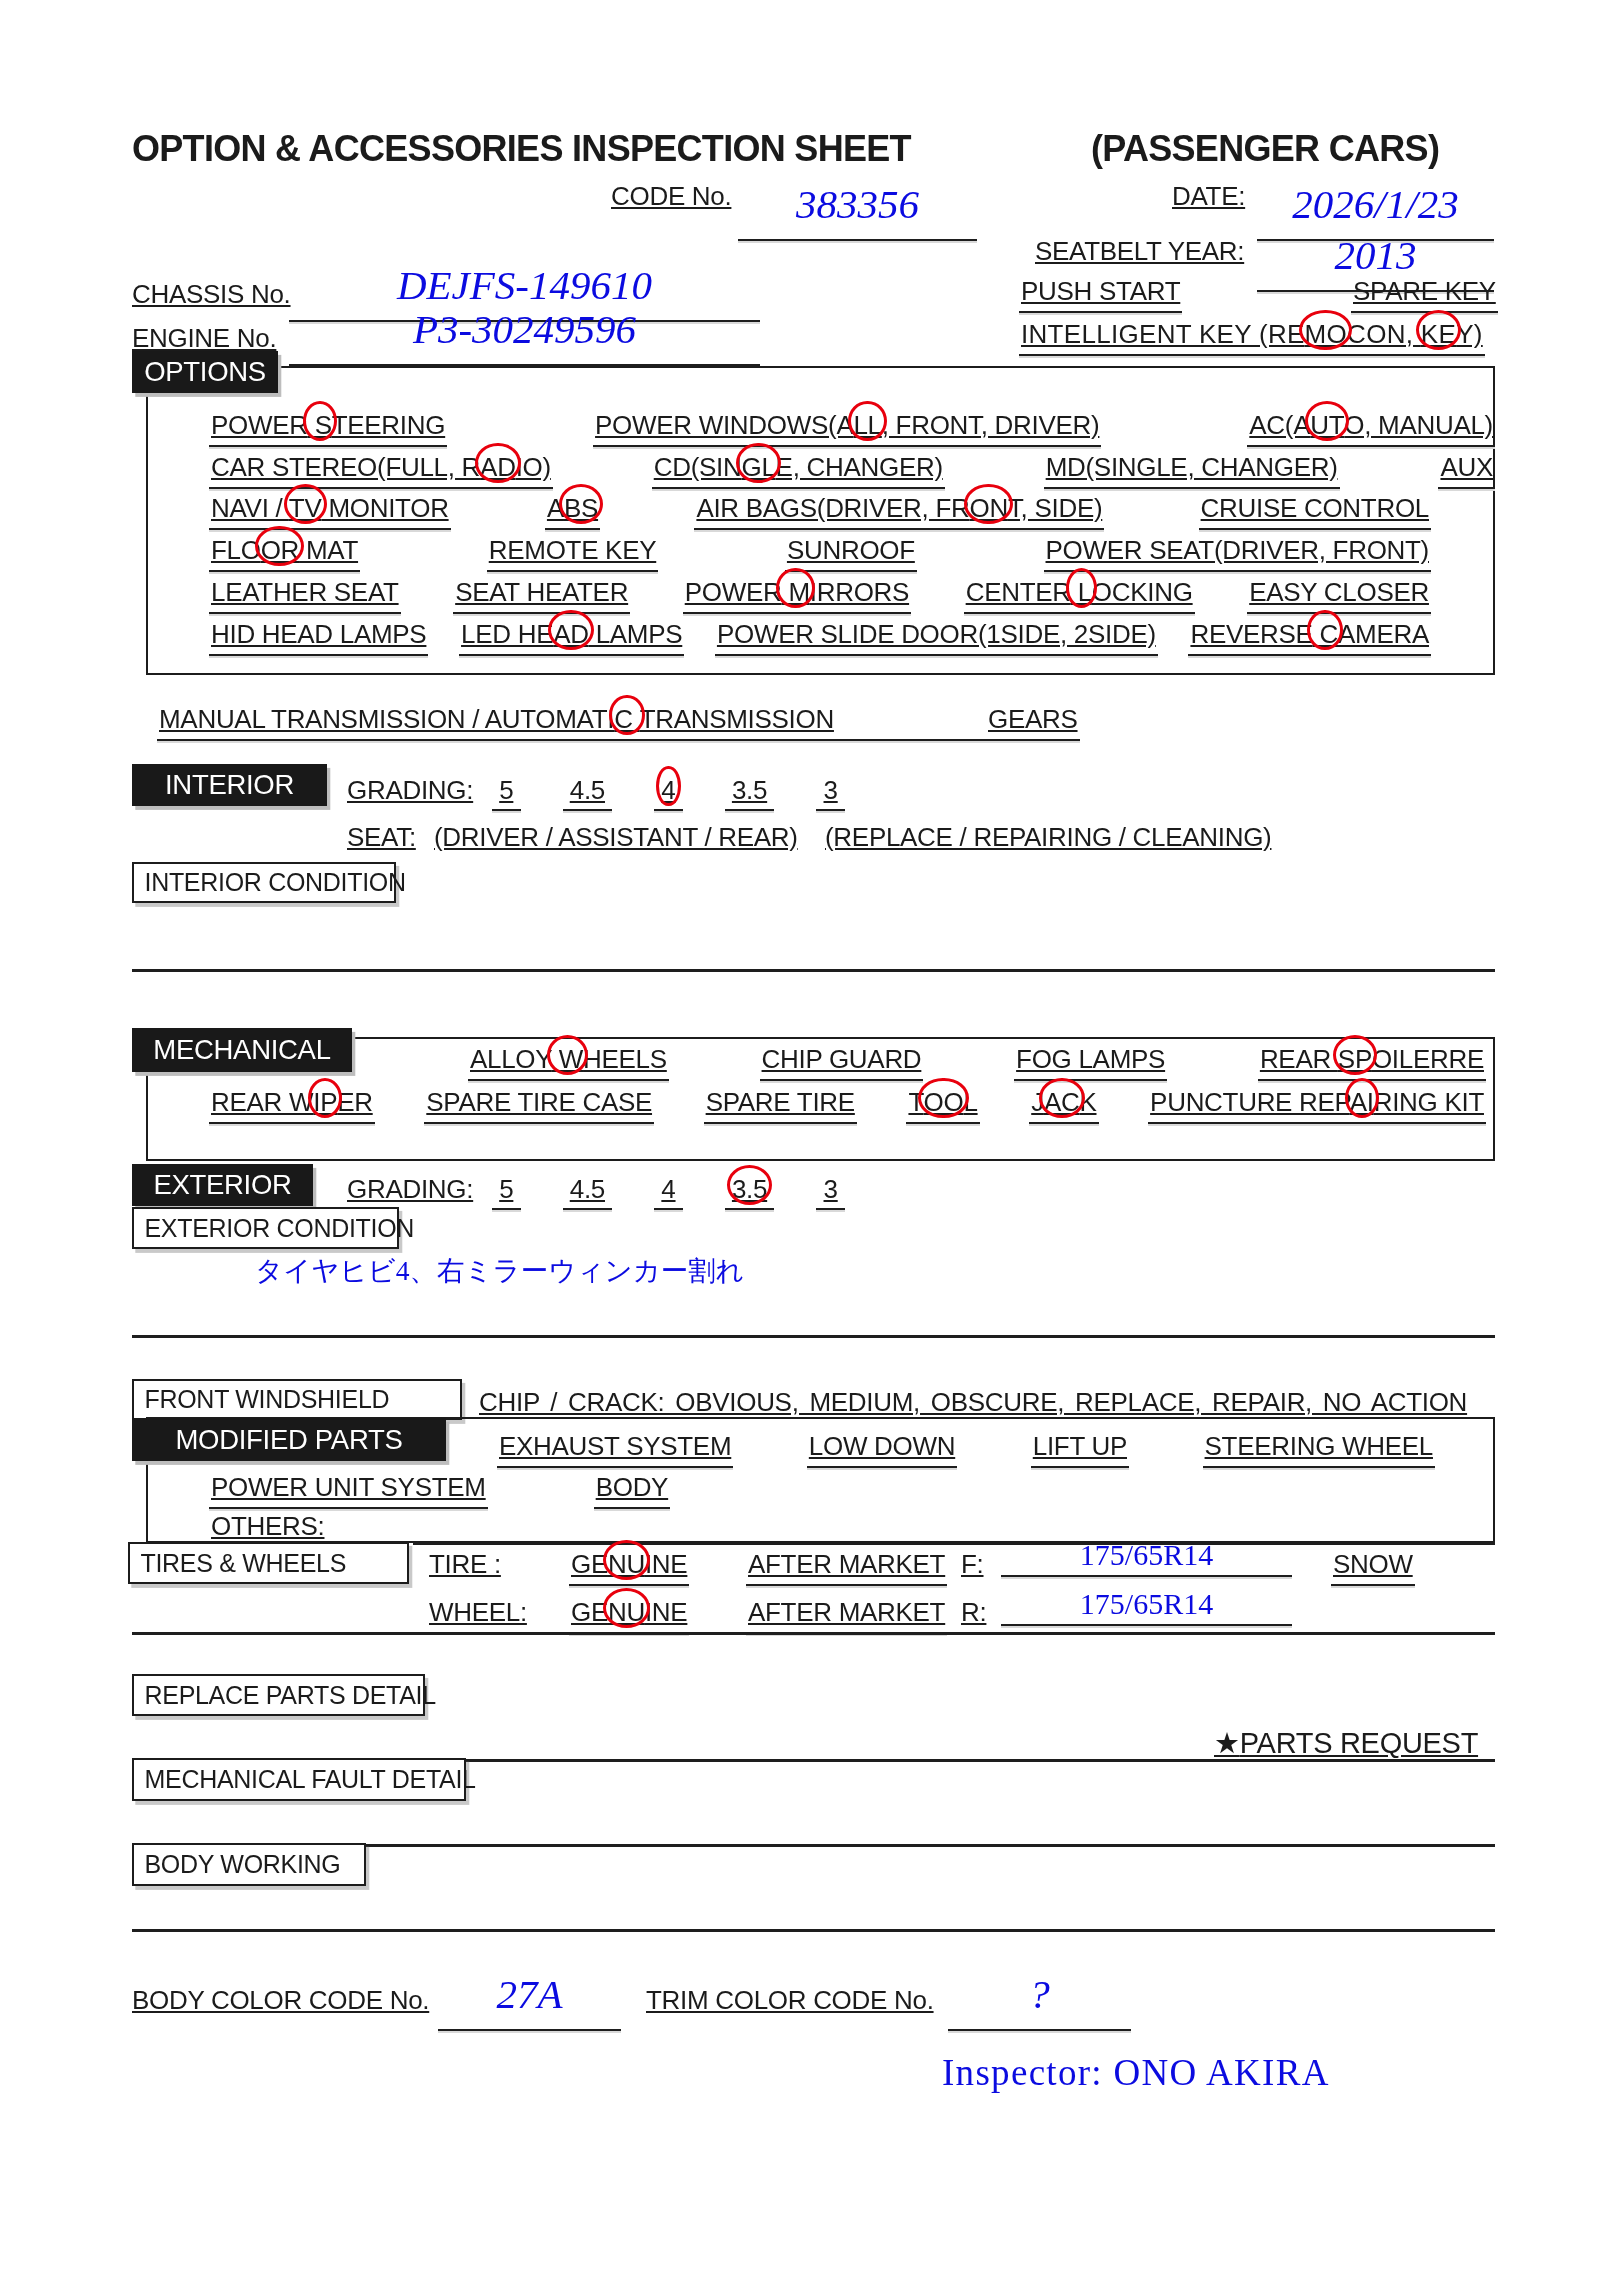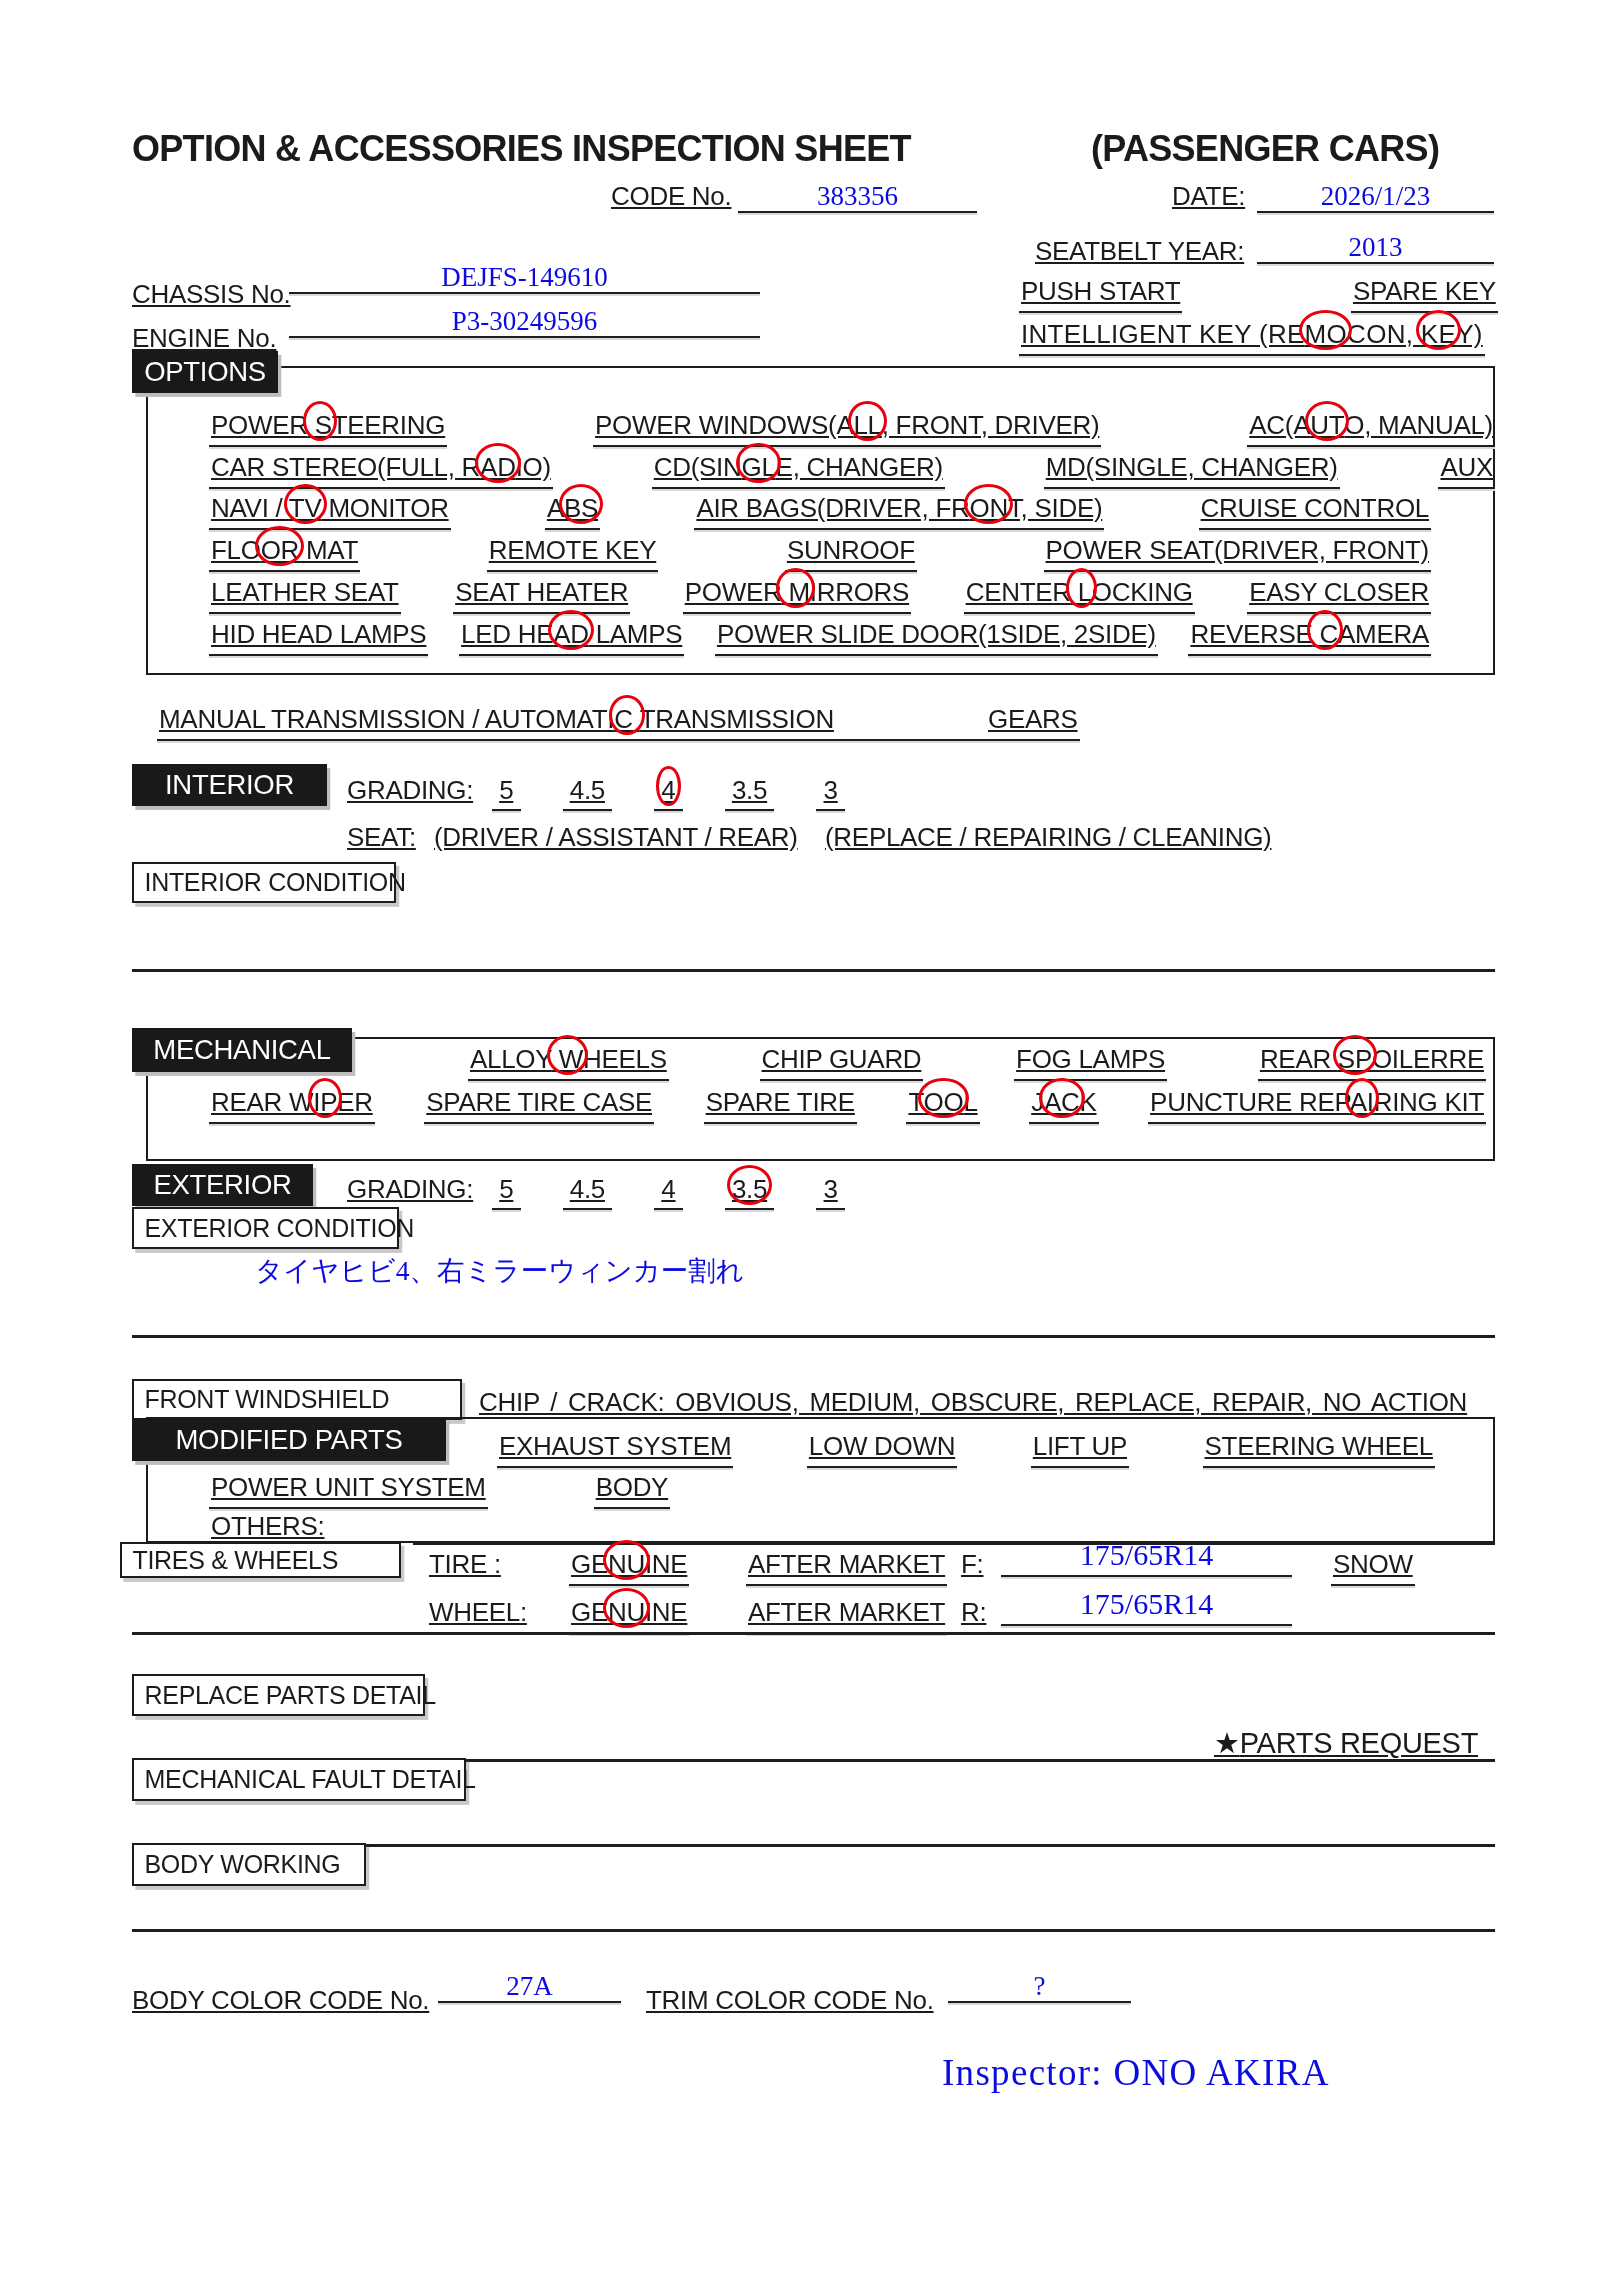--- a/index.html
+++ b/index.html
@@ -58,21 +58,21 @@
   
   .blue{
     color:var(--blue);
     font-family:"Liberation Serif","DejaVu Serif",serif;
   }
   .blank{
     border-bottom:2.6px solid #1e1e1e;
     text-align:center;
     box-shadow:0 2px 0 #d9d9d9;
   }
-  .v50{font-size:27px;line-height:1.08;padding-bottom:0;}
+  .v50{font-size:41px;line-height:1.08;padding-bottom:13px;font-style:italic;}
   .v46{font-size:30px;line-height:1.1;padding-bottom:3.9px;}
 </style>
 </head>
 <body>
 
 <div class="page">
 
   <div class="abs title" style="left:132px;top:128px">OPTION &amp; ACCESSORIES INSPECTION SHEET</div>
   <div class="abs title" style="left:1091px;top:128px">(PASSENGER CARS)</div>
 
@@ -192,21 +192,21 @@
       <span class="opt">LOW DOWN</span>
       <span class="opt">LIFT UP</span>
       <span class="opt">STEERING WHEEL</span>
     </div>
   <div class="abs t40" style="left:209px;top:1473px;display:flex;gap:106px">
       <span class="opt">POWER UNIT SYSTEM</span>
       <span class="opt">BODY</span>
     </div>
   <div class="abs t40" style="left:209px;top:1512px"><span class="opt">OTHERS:</span></div>
 
-  <div class="abs wbox" style="left:120px;top:1542px;width:281px;height:36px">TIRES &amp; WHEELS</div>
+  <div class="abs wbox" style="left:128px;top:1542px;width:281px;height:42px">TIRES &amp; WHEELS</div>
   <div class="hline" style="left:413px;top:1542px;width:1082px;height:2.6px"></div>
   <div class="abs t40" style="left:429px;top:1550px">TIRE :</div>
   <div class="abs t40" style="left:569px;top:1550px"><span class="opt">GE<span class="circ">NU</span>INE</span></div>
   <div class="abs t40" style="left:746px;top:1550px"><span class="opt">AFTER MARKET</span></div>
   <div class="abs t40" style="left:961px;top:1550px">F:</div>
   <div class="abs blank blue v46" style="left:1001px;top:1538px;width:291px">175/65R14</div>
   <div class="abs t40" style="left:1331px;top:1550px"><span class="opt">SNOW</span></div>
 
   <div class="abs t40" style="left:429px;top:1598px">WHEEL:</div>
   <div class="abs t40" style="left:569px;top:1598px"><span class="opt">GE<span class="circ">NU</span>INE</span></div>

